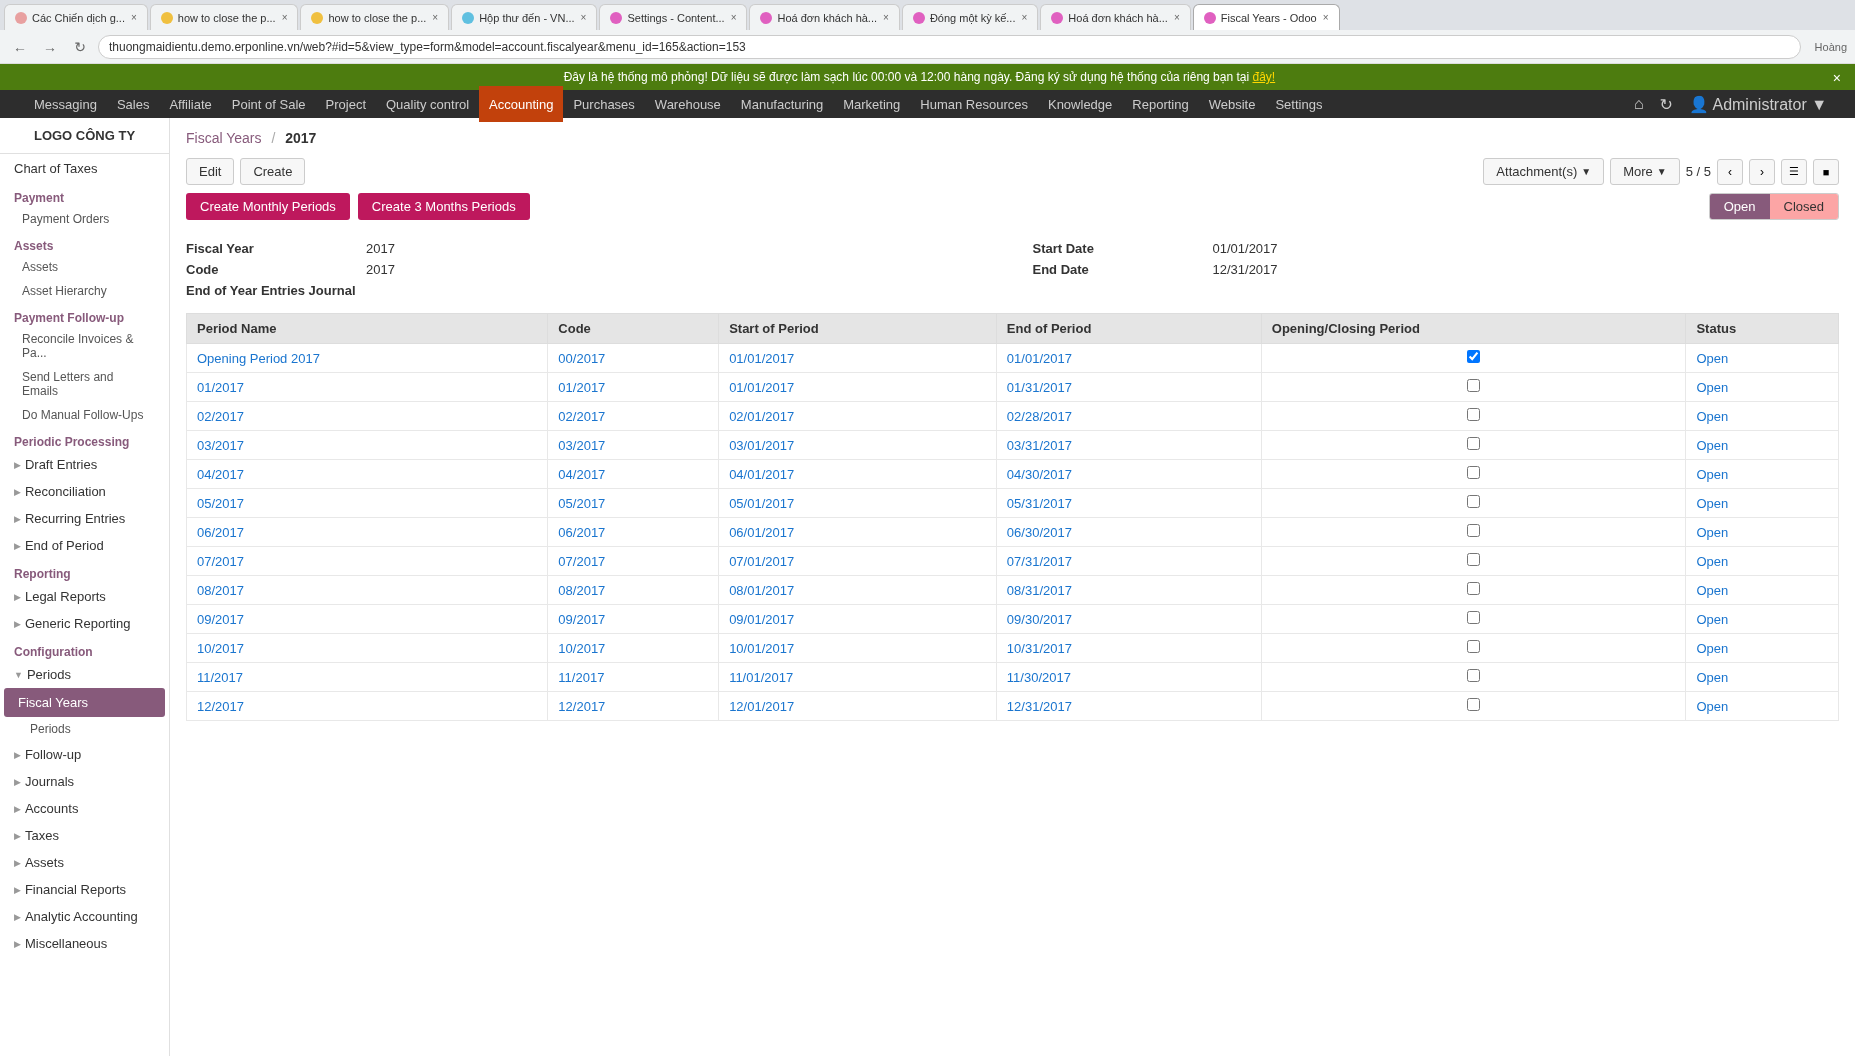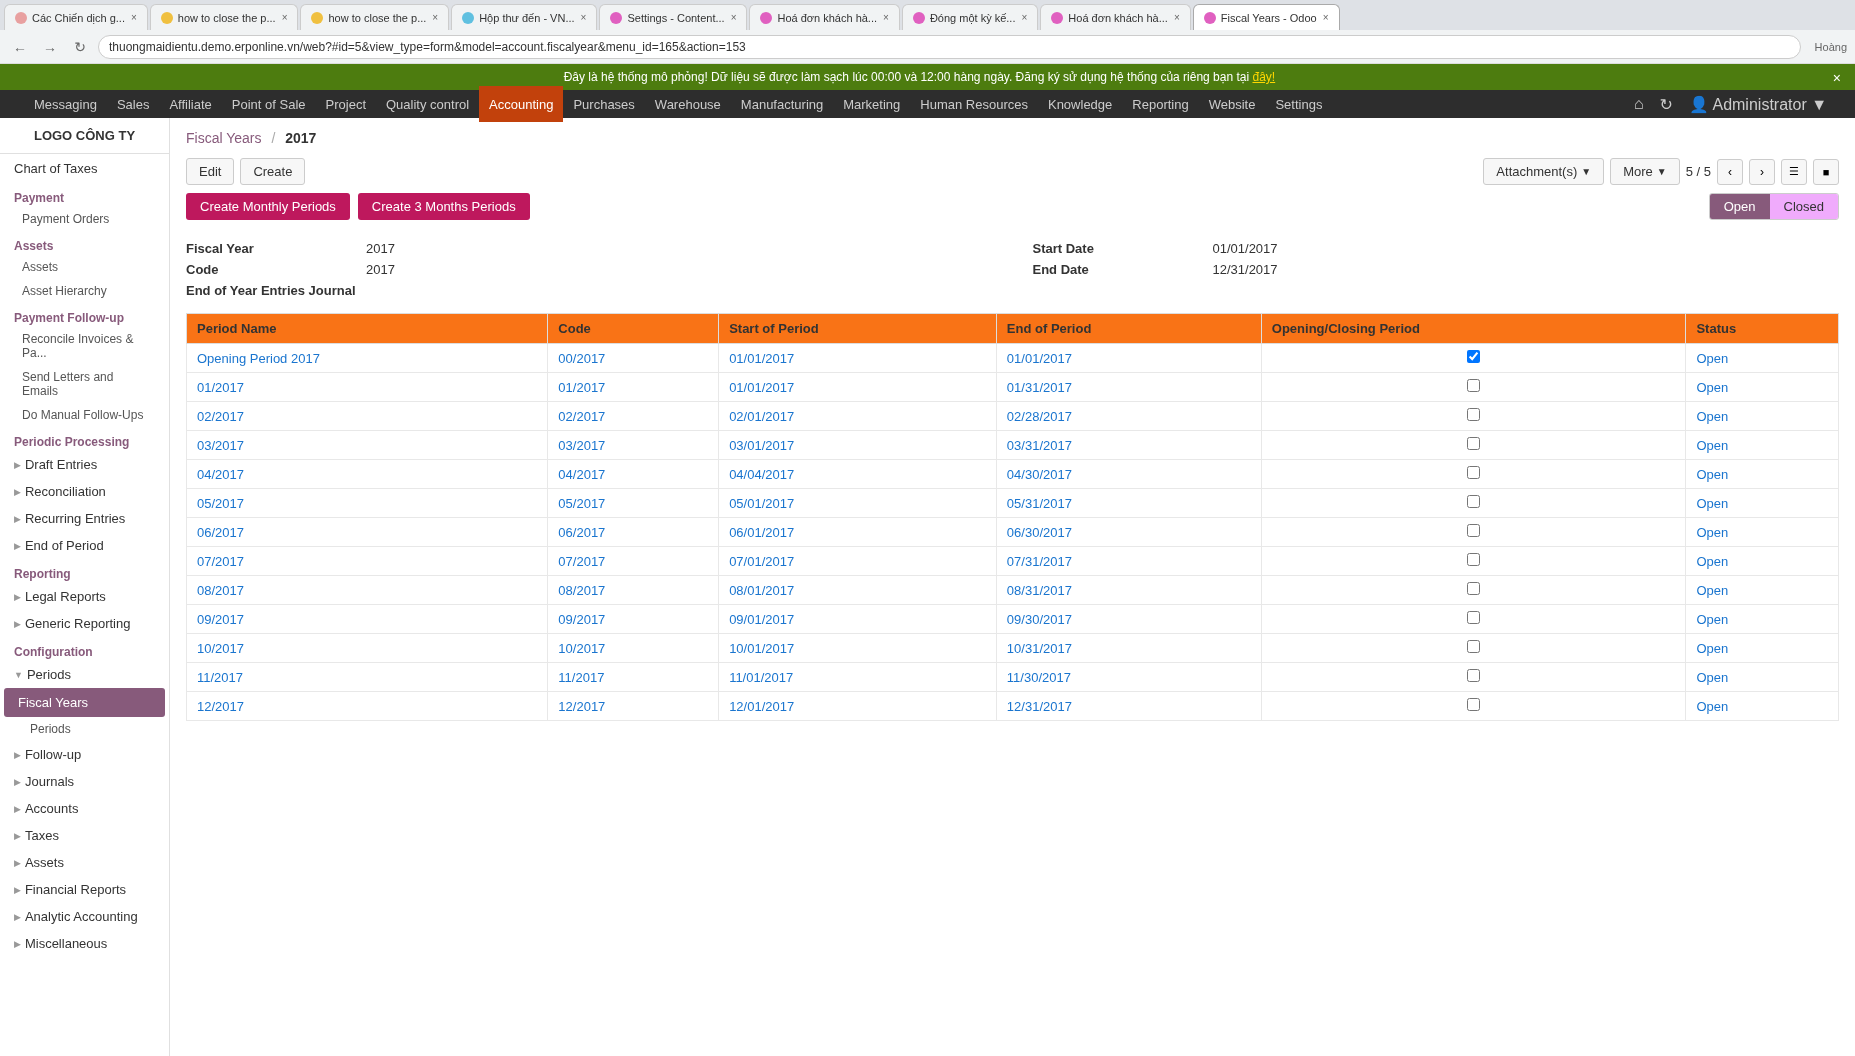--- a/index.html
+++ b/index.html
@@ -287,21 +287,21 @@
       margin-left: auto;
       display: flex;
       border: 1px solid #ccc;
       border-radius: 3px;
       overflow: hidden;
     }
     .status-toggle-btn {
       padding: 5px 14px;
       font-size: 13px;
       cursor: pointer;
-      background: #f0abfc;
+      background: #fca5a5;
       border: none;
       color: #333;
     }
     .status-toggle-btn.active {
       background: #875a7b;
       color: #fff;
     }
 
     
     .form-section {
@@ -326,21 +326,21 @@
       color: #333;
     }
 
     
     .data-table {
       width: 100%;
       border-collapse: collapse;
       margin: 0 0 0 0;
     }
     .data-table th {
-      background: #f97316;
+      background: #e5e5e5;
       border: 1px solid #ddd;
       padding: 7px 10px;
       font-size: 13px;
       font-weight: bold;
       color: #333;
       text-align: left;
     }
     .data-table td {
       border: 1px solid #e8e8e8;
       padding: 6px 10px;
@@ -604,21 +604,21 @@
       <td><a class="link-blue" href="#">03/01/2017</a></td>
       <td><a class="link-blue" href="#">03/31/2017</a></td>
       <td class="checkbox-cell">
         <input type="checkbox" style="">
       </td>
       <td class="status-open">Open</td>
     </tr>
             <tr>
       <td><a class="link-blue" href="#">04/2017</a></td>
       <td><a class="link-blue" href="#">04/2017</a></td>
-      <td><a class="link-blue" href="#">04/04/2017</a></td>
+      <td><a class="link-blue" href="#">04/01/2017</a></td>
       <td><a class="link-blue" href="#">04/30/2017</a></td>
       <td class="checkbox-cell">
         <input type="checkbox" style="">
       </td>
       <td class="status-open">Open</td>
     </tr>
             <tr>
       <td><a class="link-blue" href="#">05/2017</a></td>
       <td><a class="link-blue" href="#">05/2017</a></td>
       <td><a class="link-blue" href="#">05/01/2017</a></td>

